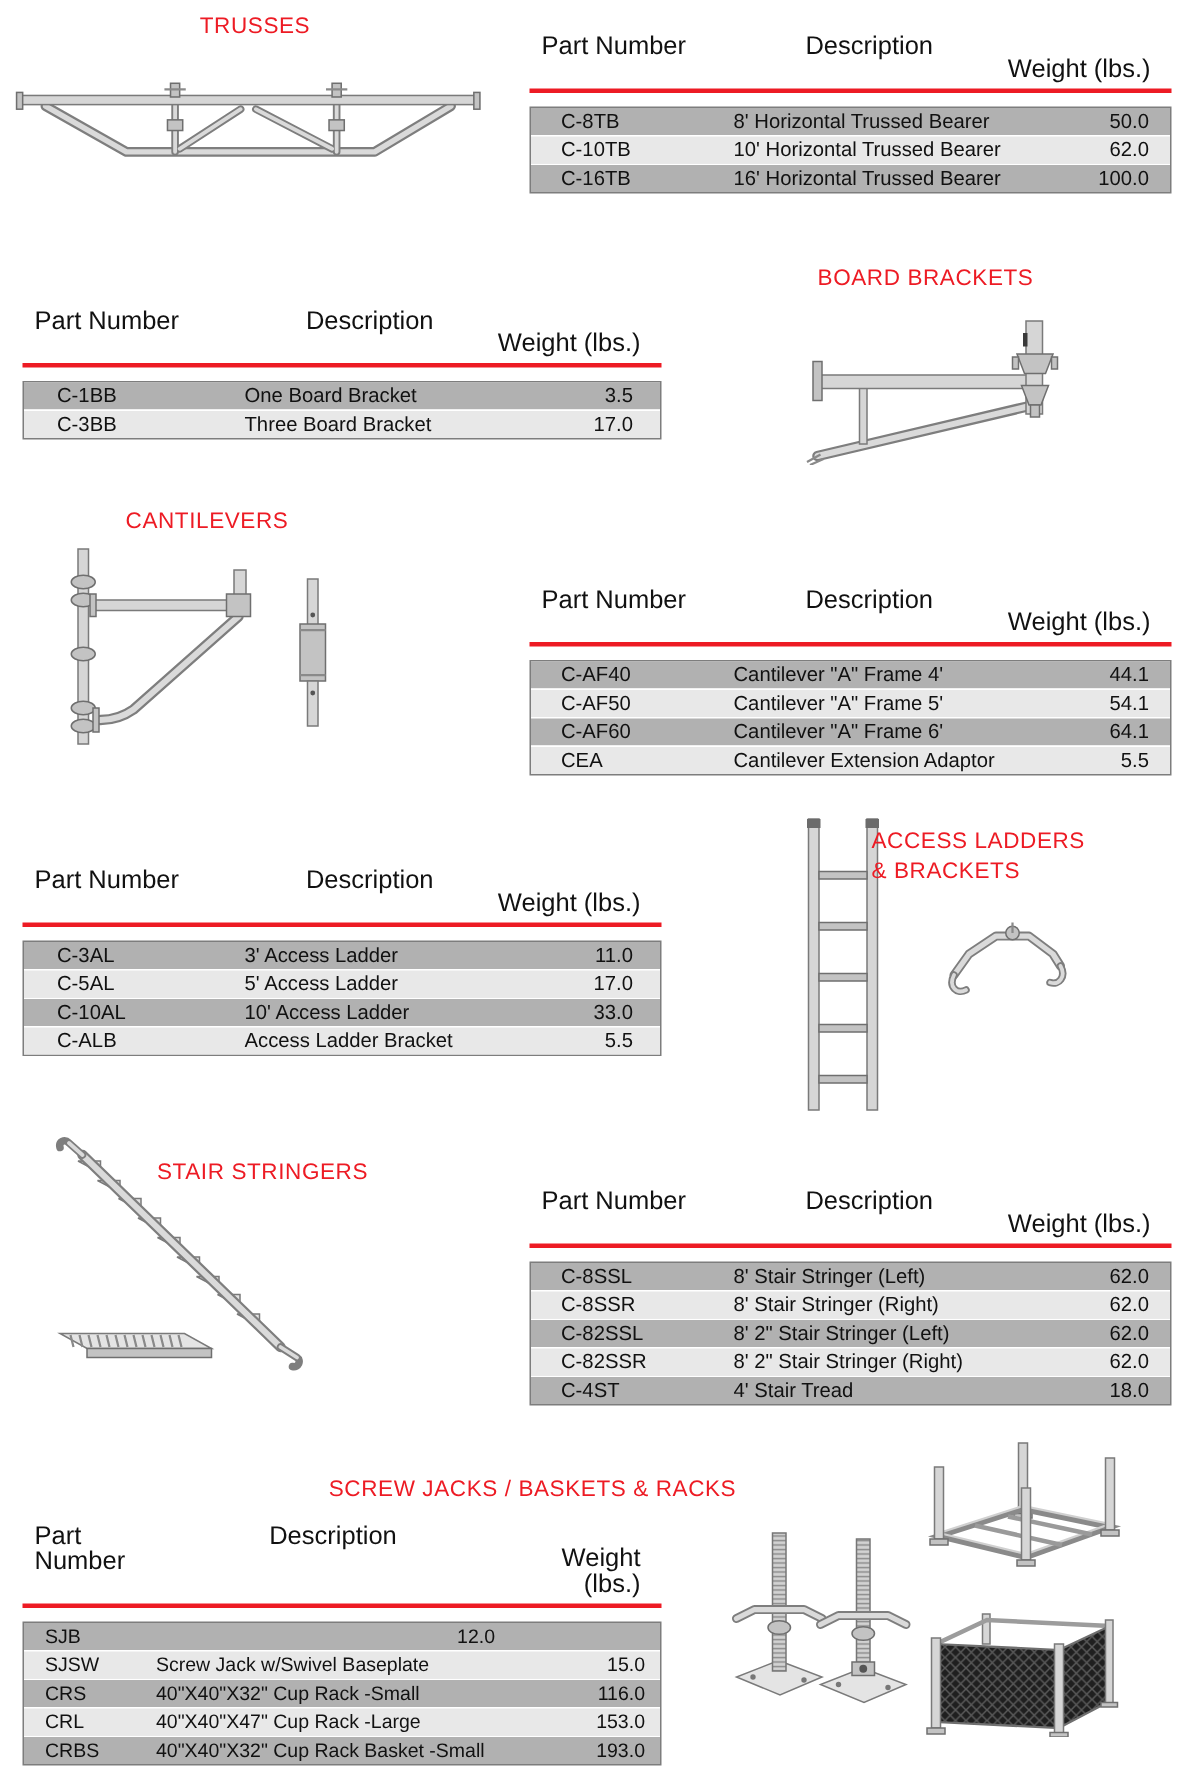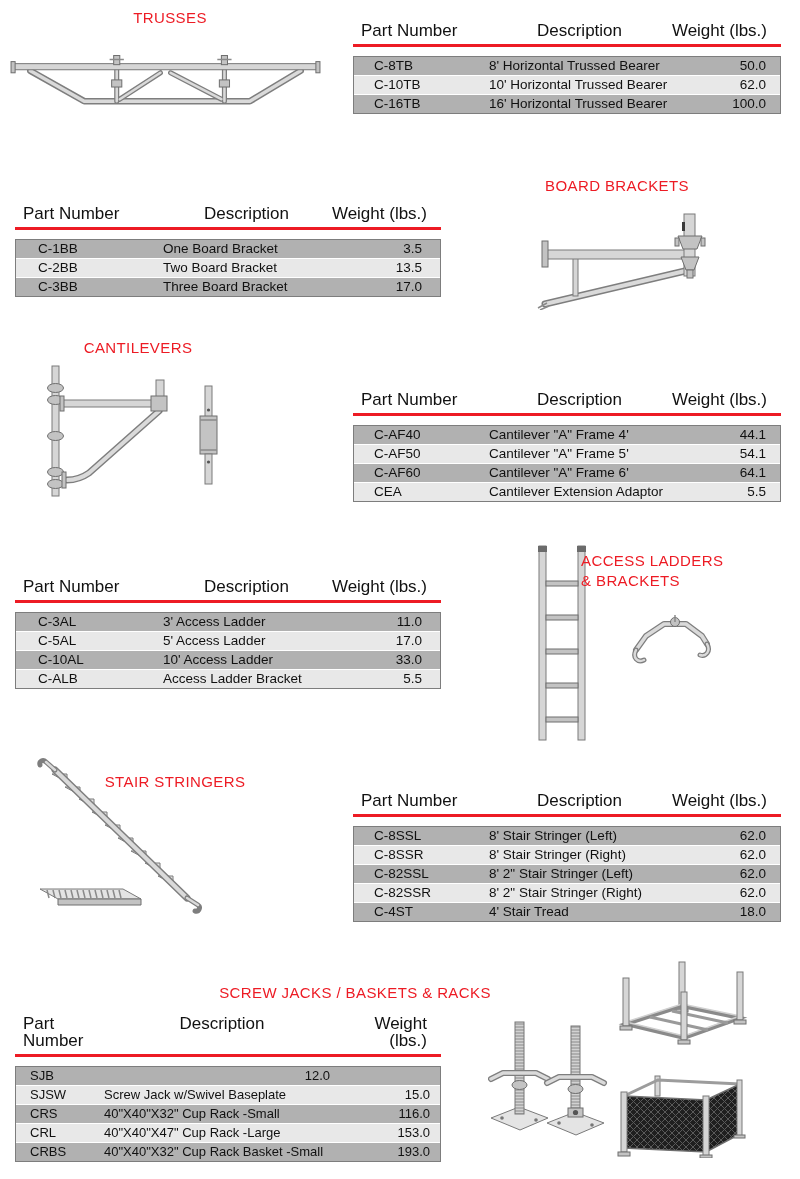--- a/index.html
+++ b/index.html
@@ -17,21 +17,21 @@
   .sec-title{
     position:absolute;color:var(--accent);font-size:15px;letter-spacing:.4px;
     text-align:center;line-height:20px;white-space:nowrap;
   }
   .sec-title.left-align{text-align:left;white-space:normal;}
   
   .ptable{position:absolute;}
   .thead{display:grid;grid-template-columns:135px 1fr 110px;line-height:17px;font-size:17px;}
   .thead .h-part{padding-left:8px;}
   .thead .h-desc{text-align:center;}
-  .thead .h-weight{text-align:right;padding-right:14px;}
+  .thead .h-weight{text-align:right;padding-right:14px;margin-top:15px;}
   .redline{height:3px;background:var(--accent);margin-top:5px;}
   .tbody{margin-top:9px;border:1px solid var(--body-border);}
   .trow{display:grid;grid-template-columns:135px 1fr 110px;height:18px;line-height:18px;font-size:13.5px;}
   .trow + .trow{border-top:1px solid #ffffff;}
   .trow:nth-child(odd){background:var(--row-dark);}
   .trow:nth-child(even){background:var(--row-light);}
   .c-part{padding-left:20px;overflow:hidden;white-space:nowrap;}
   .c-desc{overflow:hidden;white-space:nowrap;}
   .c-weight{text-align:right;padding-right:14px;}
   
@@ -125,25 +125,20 @@
       <span class="h-weight">Weight (lbs.)</span>
     </div>
     <div class="redline"></div>
     <div class="tbody">
       <div class="trow">
         <span class="c-part">C-1BB</span>
         <span class="c-desc">One Board Bracket</span>
         <span class="c-weight">3.5</span>
       </div>
       <div class="trow">
-        <span class="c-part">C-2BB</span>
-        <span class="c-desc">Two Board Bracket</span>
-        <span class="c-weight">13.5</span>
-      </div>
-      <div class="trow">
         <span class="c-part">C-3BB</span>
         <span class="c-desc">Three Board Bracket</span>
         <span class="c-weight">17.0</span>
       </div>
     </div>
   </div>
 
   <div class="sec-title" style="left:0;top:338px;width:276px;">CANTILEVERS</div>
 
   <svg class="illus" style="left:15px;top:360px;" width="320" height="140" viewBox="0 0 320 140">

